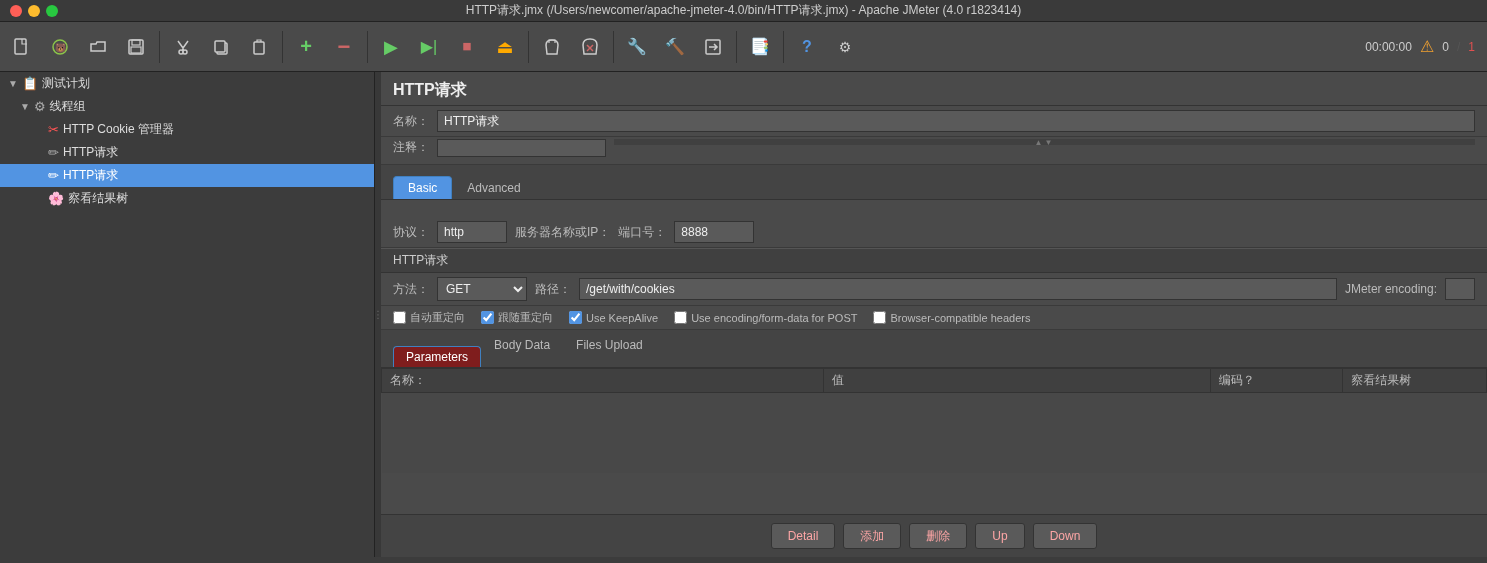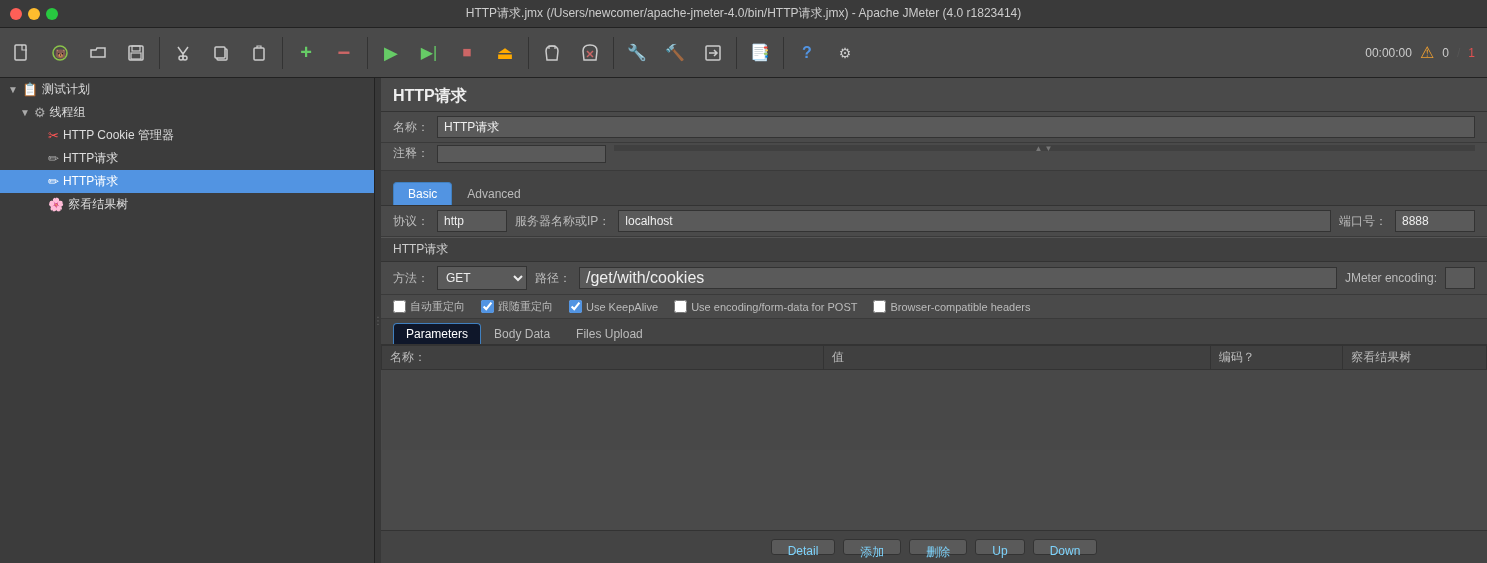--- a/index.html
+++ b/index.html
@@ -8,21 +8,21 @@
       font-size: 12px;
       background: #3c3c3c;
       color: #ddd;
       width: 1487px;
       height: 563px;
       overflow: hidden;
     }
 
     
     .titlebar {
-      height: 28px;
+      height: 22px;
       background: #3a3a3a;
       display: flex;
       align-items: center;
       justify-content: center;
       position: relative;
       border-bottom: 1px solid #222;
     }
     .titlebar-title {
       font-size: 12px;
       color: #ccc;
@@ -208,20 +208,21 @@
       border-top: 1px solid #555;
     }
 
     
     .webserver-row {
       display: flex;
       align-items: center;
       padding: 4px 12px;
       gap: 8px;
       border-bottom: 1px solid #3a3a3a;
+      margin-top: 17px;
     }
     .ws-label { color: #bbb; font-size: 12px; white-space: nowrap; }
     .ws-input {
       background: #5a5a5a;
       border: 1px solid #333;
       color: #eee;
       padding: 2px 6px;
       font-size: 12px;
       height: 22px;
     }
@@ -245,21 +246,21 @@
       font-size: 12px;
       height: 24px;
       width: 90px;
     }
     .path-input {
       flex: 1;
       background: #5a5a5a;
       border: 1px solid #333;
       color: #eee;
       padding: 2px 6px;
-      font-size: 16px;
+      font-size: 12px;
       height: 22px;
     }
     .encoding-label { color: #bbb; white-space: nowrap; font-size: 12px; }
     .encoding-input {
       width: 30px; height: 22px;
       background: #5a5a5a;
       border: 1px solid #333;
     }
 
     
@@ -292,23 +293,24 @@
       padding: 3px 12px;
       cursor: pointer;
       color: #bbb;
       border: 1px solid transparent;
       border-bottom: none;
       border-radius: 4px 4px 0 0;
       font-size: 12px;
       background: transparent;
     }
     .sub-tab.active {
-      background: #0f172a;
+      background: #7f1d1d;
       color: white;
       border-color: #4080c0;
+      margin-top: 12px;
     }
 
     
     .params-label {
       padding: 4px 12px;
       text-align: right;
       color: #bbb;
       font-size: 12px;
       border-bottom: 1px solid #3a3a3a;
     }
@@ -345,25 +347,25 @@
       justify-content: center;
       padding: 8px 12px;
       gap: 8px;
       border-top: 1px solid #333;
       background: #444;
     }
     .action-btn {
       padding: 4px 16px;
       background: #5a5a5a;
       border: 1px solid #333;
-      color: #7dd3fc;
+      color: #fca5a5;
       font-size: 12px;
       cursor: pointer;
       border-radius: 3px;
-      height: 16px;
+      height: 26px;
     }
 
     .vertical-resize {
       width: 6px;
       background: #383838;
       cursor: col-resize;
       display: flex;
       align-items: center;
       justify-content: center;
       flex-shrink: 0;
@@ -528,21 +530,20 @@
 
     <div class="tabs-bar">
       <div class="tab active">Basic</div>
       <div class="tab">Advanced</div>
     </div>
 
     <div class="webserver-row">
       <span class="ws-label">协议：</span>
       <input class="ws-input protocol" type="text" value="http" style="">
       <span class="ws-label">服务器名称或IP：</span>
-      <input class="ws-input hostname" type="text" value="localhost" style="">
       <span class="ws-label">端口号：</span>
       <input class="ws-input port" type="text" value="8888" style="">
     </div>
 
     <div class="section-header">HTTP请求</div>
     <div class="http-row">
       <span class="ws-label">方法：</span>
       <select class="method-select">
         <option>GET</option>
         <option>POST</option>

